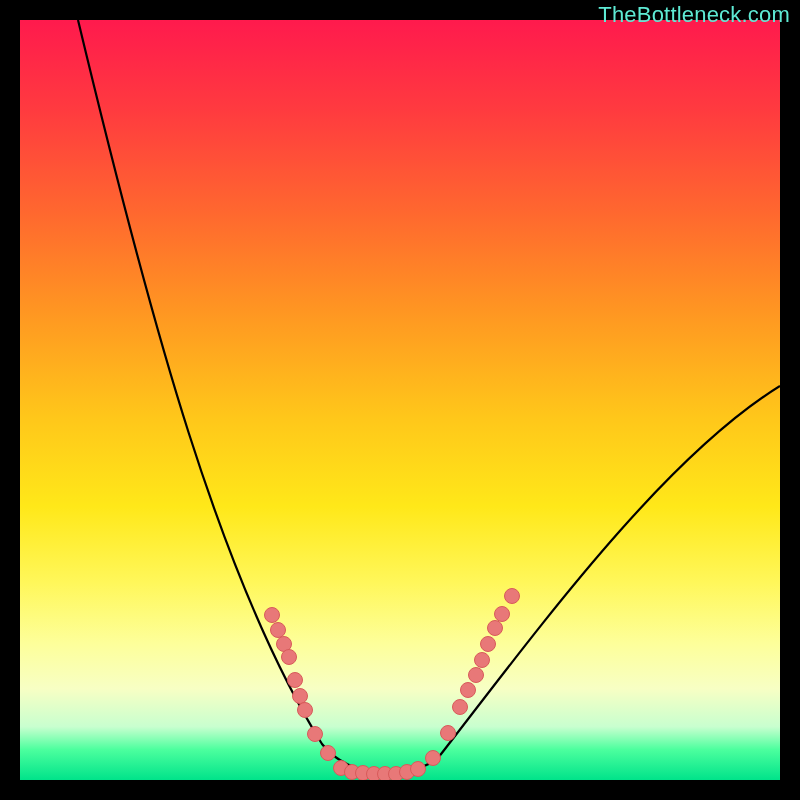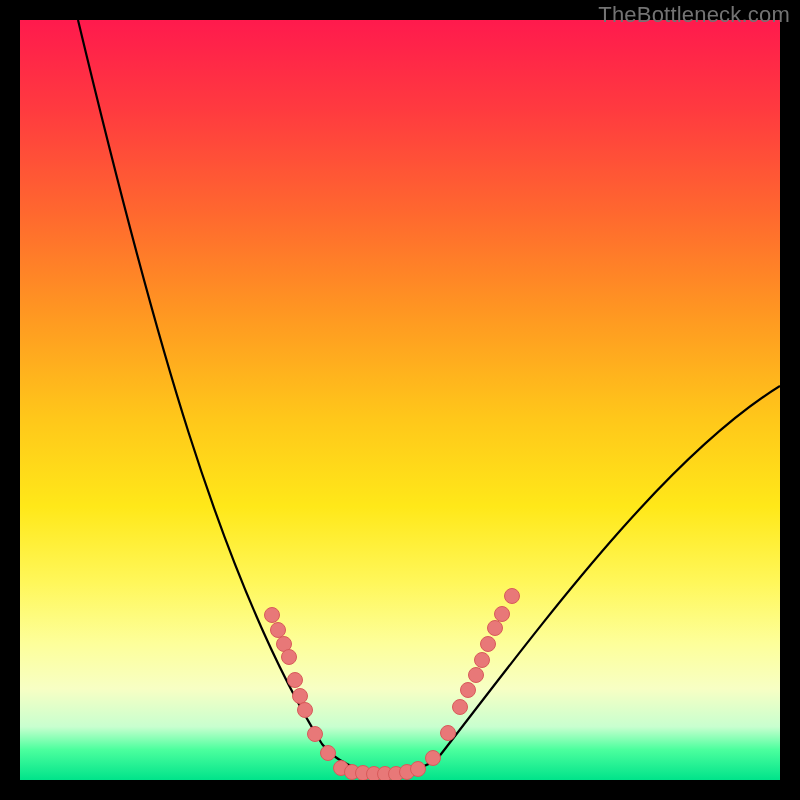--- a/index.html
+++ b/index.html
@@ -29,21 +29,21 @@
       #f7ffc4 88%,
       #c8ffcf 93%,
       #4cff9e 96%,
       #00e38a 100%
     );
   }
   .watermark {
     position: absolute;
     top: 2px;
     right: 10px;
-    color: #737373;
+    color: #5eead4;
     font-size: 22px;
     font-weight: 500;
     letter-spacing: 0.2px;
   }
   svg.plot {
     position: absolute;
     left: 20px;
     top: 20px;
     width: 760px;
     height: 760px;

